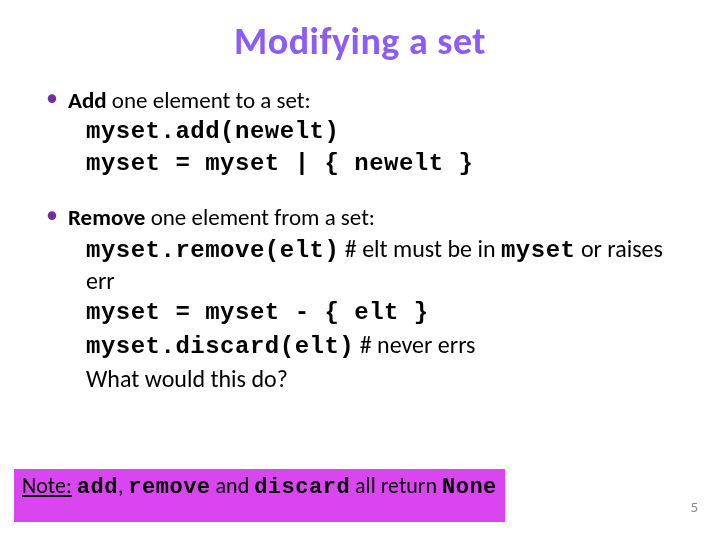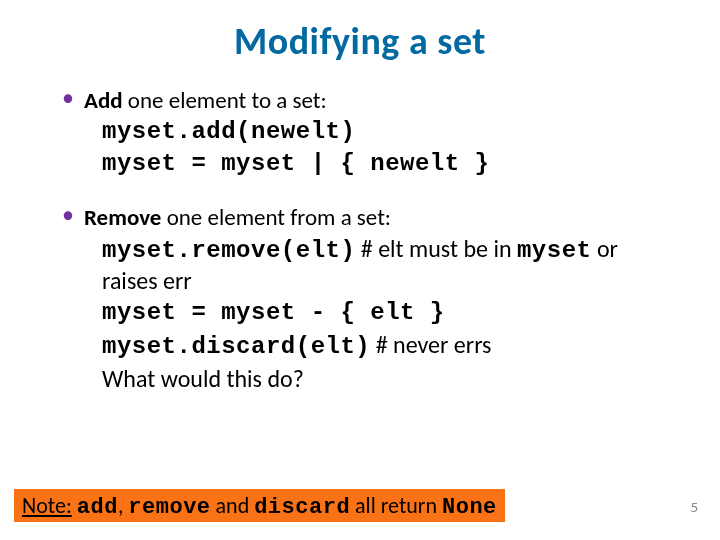--- a/index.html
+++ b/index.html
@@ -17,26 +17,26 @@
     width: 720px;
     height: 540px;
     box-sizing: border-box;
     padding: 18px 40px 0 40px;
   }
   h1.title {
     margin: 0 0 22px 0;
     text-align: center;
     font-size: 38px;
     font-weight: 700;
-    color: #0369a1;
+    color: #8b5cf6;
     letter-spacing: 0.5px;
   }
   ul.top {
     list-style: none;
-    margin: 16px;
+    margin: 0;
     padding: 0;
   }
   ul.top > li {
     position: relative;
     padding-left: 28px;
     margin-bottom: 24px;
     font-size: 23px;
   }
   ul.top > li::before {
     content: "•";
@@ -58,22 +58,22 @@
   .mono {
     font-family: "Courier New", Courier, monospace;
     font-weight: 700;
     letter-spacing: 0.5px;
   }
   .plain { font-weight: 400; }
   .note-bar {
     position: absolute;
     left: 14px;
     bottom: 18px;
-    background: #f97316;
-    padding: 4px 8px 1px 8px;
+    background: #d946ef;
+    padding: 4px 8px 21px 8px;
     font-size: 22px;
     line-height: 1.2;
   }
   .note-bar .ul { text-decoration: underline; }
   .pagenum {
     position: absolute;
     right: 22px;
     bottom: 24px;
     font-size: 15px;
     color: #8a8a8a;

